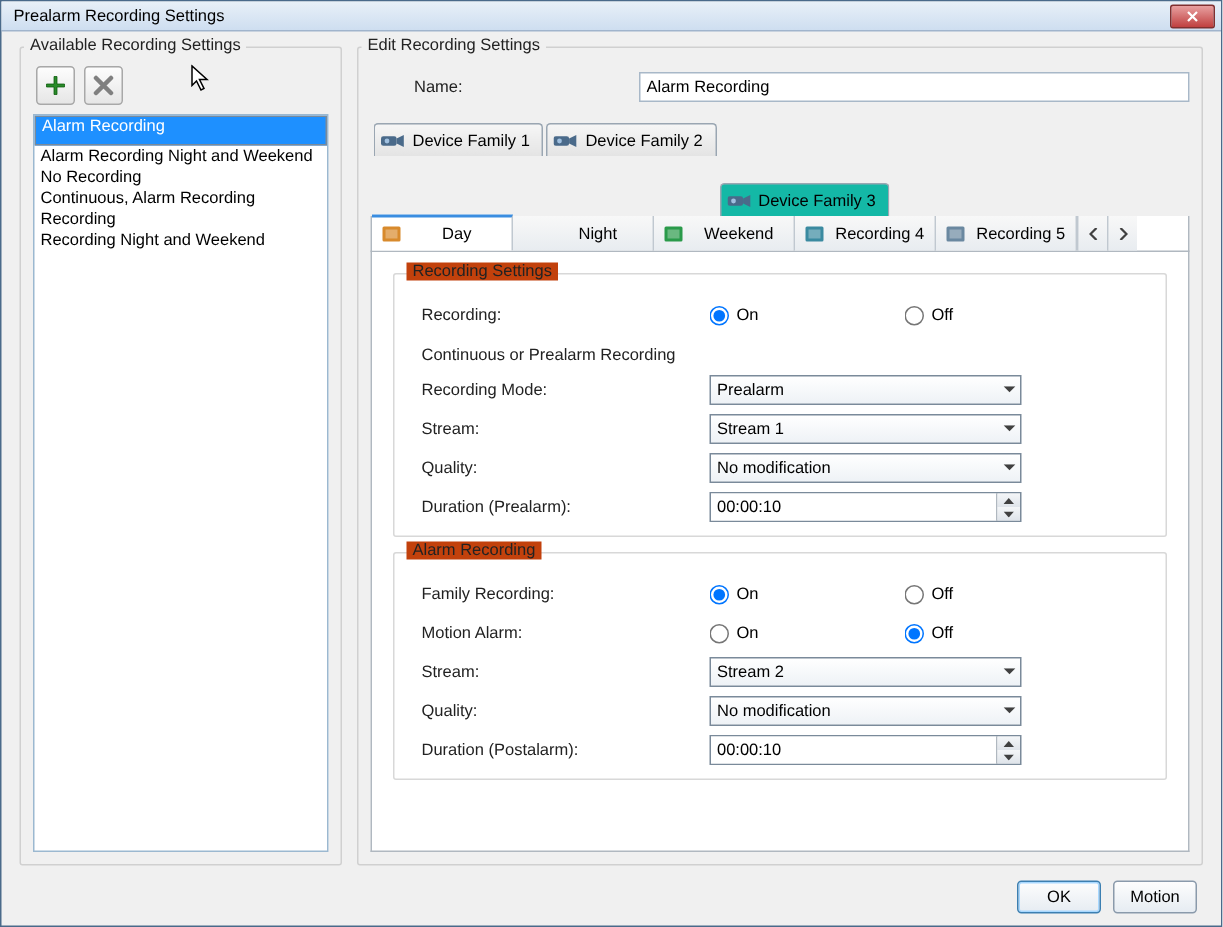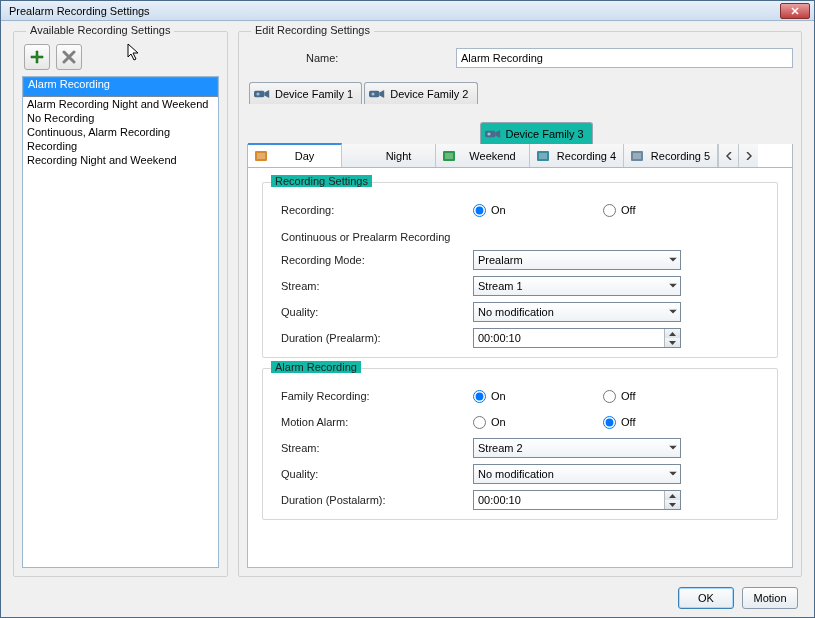--- a/index.html
+++ b/index.html
@@ -5,44 +5,44 @@
   * { box-sizing: border-box; font-family: "Segoe UI", Tahoma, sans-serif; font-size: 11px; }
   body { margin: 0; background: #f0f0f0; }
   .window { width: 815px; height: 618px; border: 1px solid #4a6a8a; background: #f0f0f0; display: flex; flex-direction: column; position: relative; }
   .titlebar { height: 20px; background: linear-gradient(to bottom, #e8f0f8, #cedef0); border-bottom: 1px solid #a0b4cc; display: flex; align-items: center; padding: 0 4px; }
   .titlebar .title { flex: 1; color: #000; padding-left: 4px; }
   .close-btn { width: 30px; height: 16px; background: linear-gradient(to bottom, #e8a0a0, #c04040); border: 1px solid #803030; border-radius: 2px; display: flex; align-items: center; justify-content: center; cursor: pointer; }
   .close-btn svg { width: 8px; height: 8px; }
   .body { flex: 1; padding: 10px 12px 8px 12px; display: flex; flex-direction: column; }
   .cols { flex: 1; display: flex; gap: 10px; }
   .groupbox { border: 1px solid #d0d0d0; border-radius: 2px; position: relative; padding: 10px 8px 8px 8px; }
-  .groupbox > .legend { position: absolute; top: -8px; left: 12px; background: #f0f0f0; padding: 0 4px; color: #222; text-align: right; }
+  .groupbox > .legend { position: absolute; top: -8px; left: 2px; background: #f0f0f0; padding: 0 4px; color: #222; text-align: right; }
   .left-box { width: 215px; display: flex; flex-direction: column; }
   .toolbar { display: flex; gap: 6px; padding: 2px 0 6px 2px; align-items: center; }
   .tbtn { width: 26px; height: 26px; border: 1px solid #a8a8a8; background: linear-gradient(to bottom, #fdfdfd, #e6e6e6); border-radius: 3px; display: flex; align-items: center; justify-content: center; cursor: pointer; }
   .listbox { flex: 1; border: 1px solid #9bb8d0; background: #fff; overflow: auto; }
   .listitem { padding: 1px 4px; white-space: nowrap; cursor: default; }
   .listitem.sel { background: #1e90ff; color: #fff; }
   .right-box { flex: 1; display: flex; flex-direction: column; }
-  .formrow { display: flex; align-items: center; margin: 6px 0 14px 30px; padding-left: 29px; }
+  .formrow { display: flex; align-items: center; margin: 6px 0 14px 0; padding-left: 29px; }
   .formrow .lbl { width: 150px; color: #222; }
   .txt { flex: 1; height: 20px; border: 1px solid #a8b8c8; padding: 1px 4px; background: #fff; }
   .device-tabs { display: flex; margin: 0 0 0 2px; }
   .dtab { height: 22px; border: 1px solid #9aa6b2; border-bottom: none; background: linear-gradient(to bottom,#f6f6f6,#e4e4e4); display: flex; align-items: center; padding: 0 8px 0 4px; gap: 5px; border-top-left-radius: 3px; border-top-right-radius: 3px; margin-right: 2px; cursor: pointer; }
   .dtab.active { background: #14b8a6; position: relative; z-index: 2; margin-top: 40px; }
   .cam-icon { width: 16px; height: 10px; }
   .schedule-tabs { display: flex; border: 1px solid #b0b8c0; border-top: none; height: 24px; align-items: stretch; background: #fff; }
   .stab { flex: 0 0 94px; border-right: 1px solid #c0c8d0; display: flex; align-items: center; gap: 6px; padding: 0 6px; cursor: pointer; background: linear-gradient(to bottom,#f8f8f8,#e8ecf0); }
   .stab.active { background: #fff; border-top: 2px solid #3a8de0; margin-top: -1px; }
   .stab .sicon { width: 14px; height: 12px; flex-shrink: 0; }
   .stab .slabel { flex: 1; text-align: center; }
   .tabnav { width: 20px; display: flex; align-items: center; justify-content: center; border-left: 1px solid #c0c8d0; cursor: pointer; background: linear-gradient(to bottom,#f8f8f8,#e8ecf0); }
   .content { flex: 1; border: 1px solid #b0b8c0; border-top: none; background: #fff; padding: 4px 10px; overflow: auto; position: relative; }
   .inner-group { border: 1px solid #d8d8d8; border-radius: 2px; position: relative; margin: 10px 4px 8px 4px; padding: 14px 10px 6px 10px; }
-  .inner-group > .ilegend { position: absolute; top: -8px; left: 8px; background: #14b8a6; padding: 0 4px; color: #222; }
+  .inner-group > .ilegend { position: absolute; top: -8px; left: 8px; background: #c2410c; padding: 0 4px; color: #222; }
   .subhdr { color: #222; margin: 8px 0 4px 8px; }
   .row { display: flex; align-items: center; height: 26px; }
   .row .rlbl { width: 200px; padding-left: 8px; color: #222; }
   .radios { display: flex; gap: 0; }
   .radio-opt { display: flex; align-items: center; gap: 5px; width: 130px; cursor: pointer; }
   .radio-opt input { margin: 0; }
   .sel-wrap { position: relative; width: 208px; }
   .sel { width: 100%; height: 20px; border: 1px solid #7a8a9a; background: linear-gradient(to bottom,#fff,#eef2f6); padding: 0 18px 0 4px; appearance: none; -webkit-appearance: none; cursor: pointer; }
   .sel-arrow { position: absolute; right: 4px; top: 50%; transform: translateY(-50%); pointer-events: none; }
   .spinner { display: flex; width: 208px; height: 20px; border: 1px solid #7a8a9a; background: #fff; }

